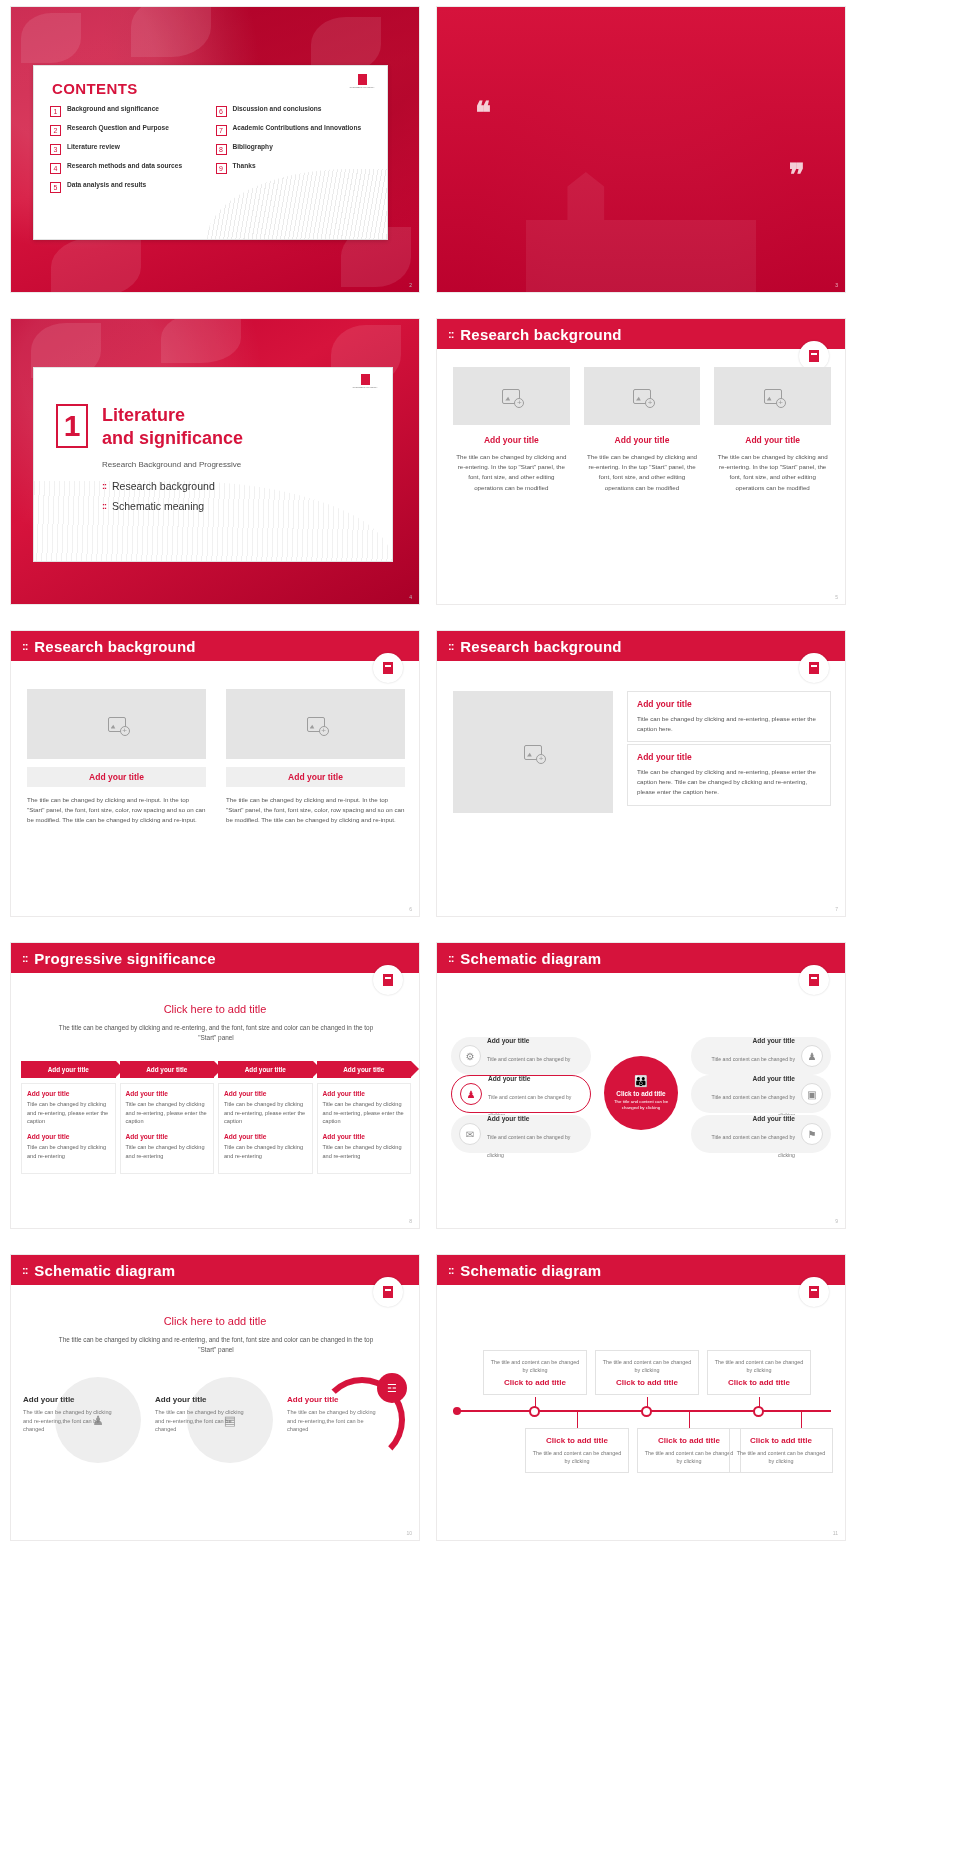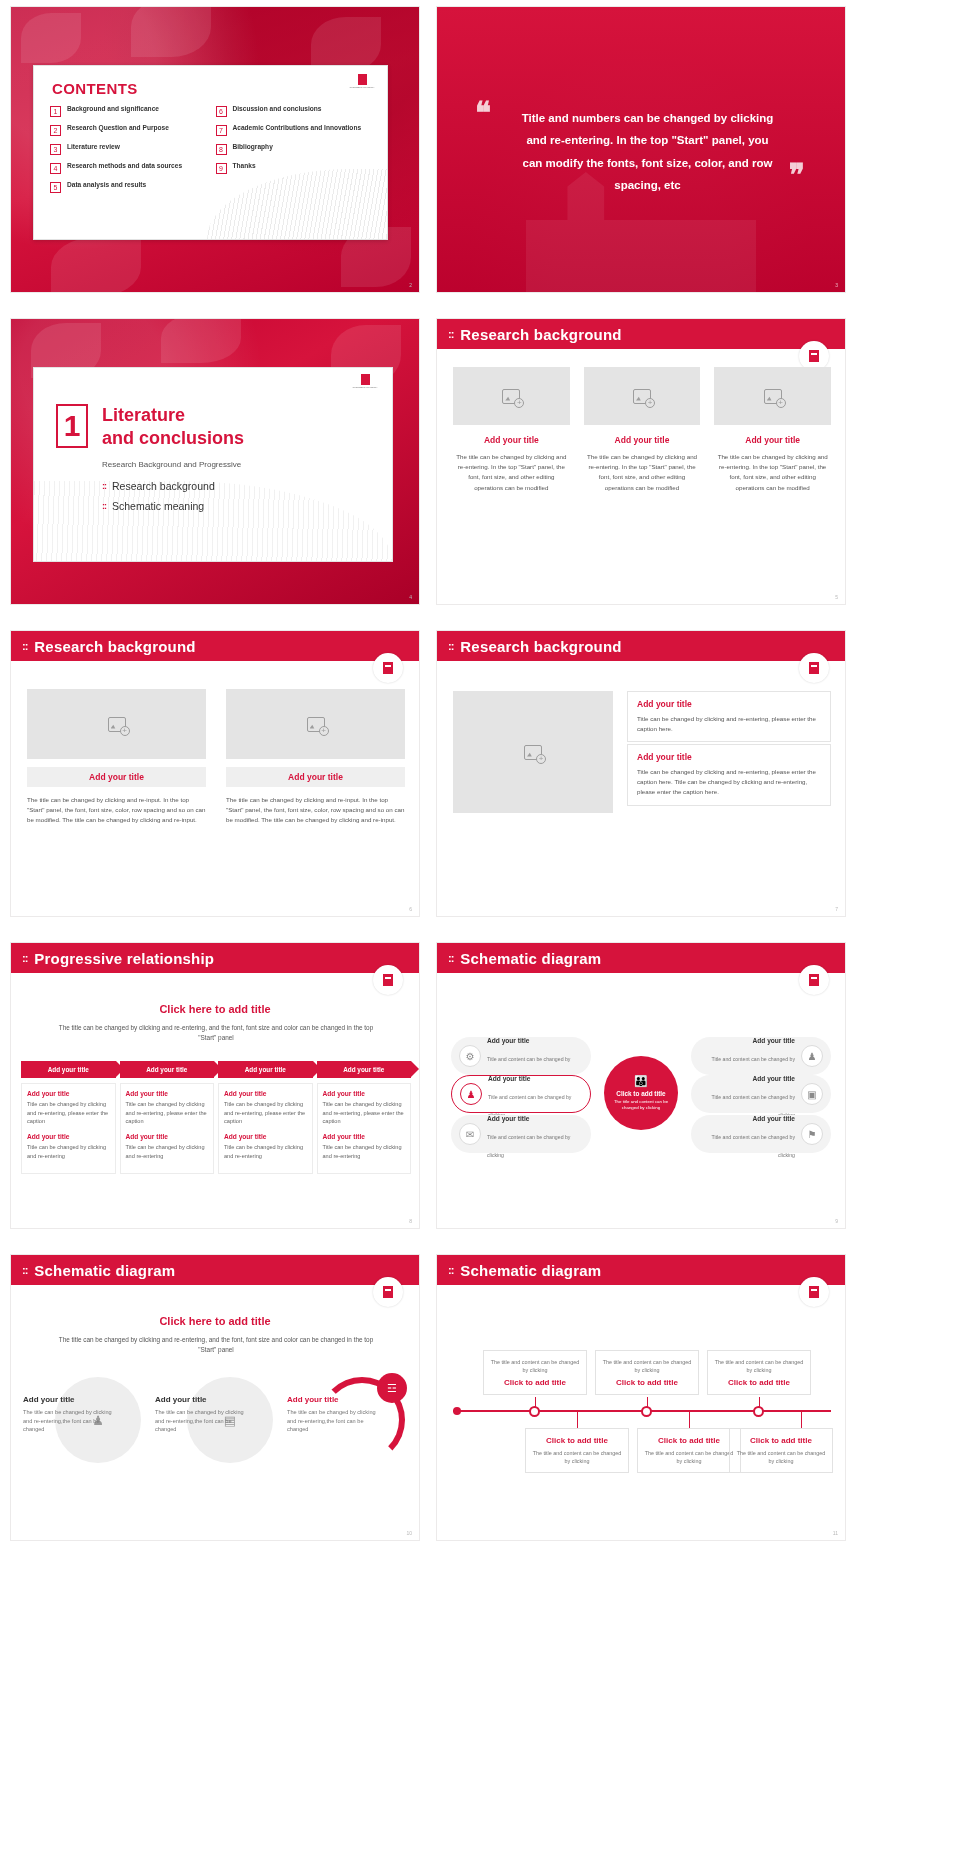--- a/index.html
+++ b/index.html
@@ -146,21 +146,21 @@
   .col2 .ph { height:70px; }
   .col2 .cap { background:#efefef; padding:5px 0; margin-top:8px;}
   .col2 .body-text { margin-top:8px; }
 
   
   .s7-img { position:absolute; left:16px; top:60px; width:160px; height:122px; }
   .s7-box { position:absolute; left:190px; width:204px; border:1px solid #e4e4e4; padding:7px 9px;}
   .s7-box .h { color:#d6133c; font-size:8.5px; font-weight:bold; margin-bottom:5px;}
 
   
-  .center-h { position:absolute; top:60px; left:0; width:100%; text-align:center; color:#d6133c; font-size:11px; font-weight:bold;}
+  .center-h { position:absolute; top:60px; left:0; width:100%; text-align:center; color:#d6133c; font-size:11px; font-weight:normal;}
   .center-s { position:absolute; top:80px; left:42px; width:326px; text-align:center; font-size:6.4px; color:#555; line-height:1.6;}
   .arrow-row { position:absolute; top:118px; left:10px; width:390px; display:flex; gap:4px;}
   .arrow {
     flex:1; height:17px; background:#d6133c; color:#fff; font-size:6.4px; font-weight:bold;
     display:flex; align-items:center; justify-content:center; position:relative;
   }
   .arrow:after{ content:""; position:absolute; right:-8px; top:0; border-top:8.5px solid transparent; border-bottom:8.5px solid transparent; border-left:8px solid #d6133c;}
   .acol-row { position:absolute; top:140px; left:10px; width:390px; display:flex; gap:4px;}
   .acol { flex:1; border:1px solid #ececec; padding:6px 5px; }
   .acol .h { color:#d6133c; font-size:6.6px; font-weight:bold; margin-bottom:3px;}
@@ -268,40 +268,39 @@
       </div>
     </div>
     <div class="pg">2</div>
   </div>
 
   <div class="slide s2">
     <div class="s2bg"></div>
     <div class="bldg"></div>
     <div class="q-open">❝</div>
     <div class="q-close">❞</div>
-    <div class="quote-text">Title and numbers can be changed by clicking and re-entering. In the top "Start" panel, you can modify the fonts, font size, color, and row spacing, etc</div>
     <div class="pg" style="color:rgba(255,255,255,.7)">3</div>
   </div>
 
   <div class="slide">
     <div class="s3bg">
       <div class="leaf" style="left:20px;top:4px;width:70px;height:55px;"></div>
       <div class="leaf" style="left:150px;top:-6px;width:80px;height:50px;"></div>
       <div class="leaf" style="left:320px;top:6px;width:70px;height:60px;"></div>
     </div>
     <div class="s3card">
       <div class="s3wave"></div>
       <div class="card-logo" style="right:14px;top:6px;">
         <div class="sq"></div>
           <div class="tx">GUTENBERG UNIVERSITY</div>
       </div>
       <div class="bignum">1</div>
       <div class="s3title">
         <span>Literature</span><br>
-        <span>and conclusions</span>
+        <span>and significance</span>
       </div>
       <div class="s3sub">Research Background and Progressive</div>
       <div class="s3list">
         <div class="s3li">
             <span class="dd">::</span>
             <span class="tx">Research background</span>
           </div>
         <div class="s3li">
             <span class="dd">::</span>
             <span class="tx">Schematic meaning</span>
@@ -394,21 +393,21 @@
     <div class="s7-box" style="top:113px;">
       <div class="h">Add your title</div>
       <div class="body-text">Title can be changed by clicking and re-entering, please enter the caption here. Title can be changed by clicking and re-entering, please enter the caption here.</div>
     </div>
     <div class="pg">7</div>
   </div>
 
   <div class="slide">
     <div class="redbar">
       <span class="dots">::</span>
-      <span class="ttl">Progressive relationship</span>
+      <span class="ttl">Progressive significance</span>
     </div>
     <div class="logo-badge">
         <div class="logo-mark"></div>
       </div>
     <div class="center-h">Click here to add title</div>
     <div class="center-s">The title can be changed by clicking and re-entering, and the font, font size and color can be changed in the top "Start" panel</div>
     <div class="arrow-row">
       <div class="arrow">Add your title</div>
       <div class="arrow">Add your title</div>
       <div class="arrow">Add your title</div>

